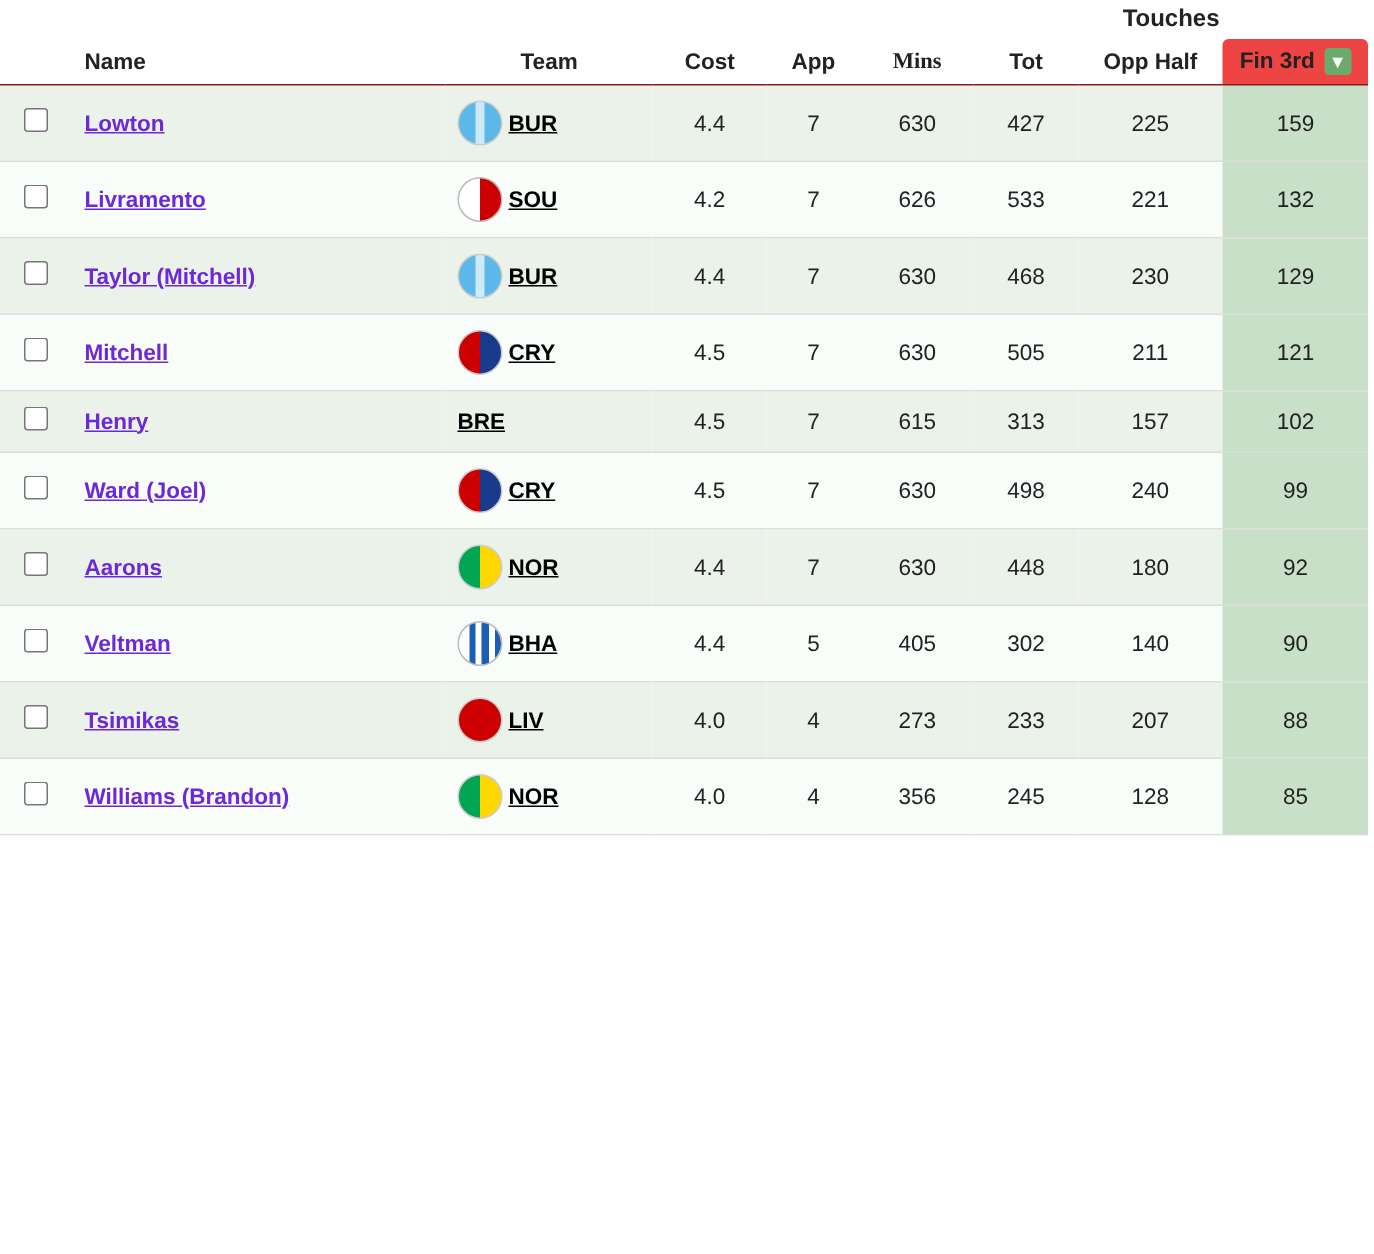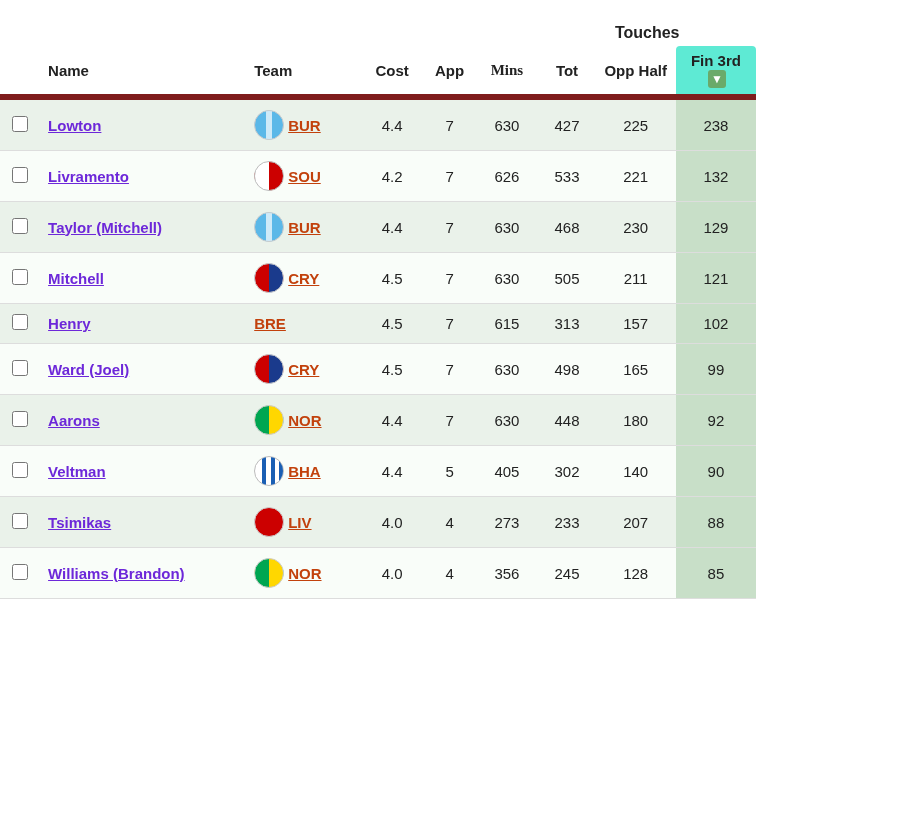--- a/index.html
+++ b/index.html
@@ -4,48 +4,47 @@
   <style>
     * { box-sizing: border-box; margin: 0; padding: 0; }
     body {
       font-family: Arial, sans-serif;
       font-size: 15px;
       background: #fff;
       color: #222;
     }
 
     .table-container {
-      width: 756px;
+      width: 912px;
       overflow: hidden;
-      margin-top: 20px;
     }
 
     table {
       width: 100%;
       border-collapse: collapse;
     }
 
     thead tr.touches-row th {
       text-align: center;
       padding: 4px 6px;
       font-weight: bold;
       background: #fff;
       border: none;
     }
 
     thead tr.header-row th {
       background: #fff;
       padding: 6px 8px;
       font-weight: bold;
       font-size: 15px;
-      border-bottom: 6px solid #7f1d1d;
+      border-bottom: 1px solid #7f1d1d;
     }
 
     thead tr.header-row th.fin3rd {
-      background: #5eead4;
+      background: #ef4444;
       border-radius: 4px 4px 0 0;
     }
 
     .touches-label {
       text-align: center;
       font-weight: bold;
       font-size: 16px;
       border-bottom: 2px solid #999;
       padding-bottom: 4px;
     }
@@ -85,21 +84,21 @@
       align-items: center;
       justify-content: flex-start;
       gap: 4px;
       white-space: nowrap;
     }
 
     .team-abbr {
       font-weight: bold;
       text-decoration: underline;
       cursor: pointer;
-      color: #c2410c;
+      color: #000000;
       font-size: 15px;
     }
 
     .checkbox-cell {
       width: 30px;
       text-align: center;
     }
 
     input[type="checkbox"] {
       width: 16px;
@@ -214,21 +213,21 @@
 <div class="table-container">
   <table>
     <thead>
       <tr class="touches-row">
         <th colspan="6"></th>
         <th colspan="3" class="touches-label">Touches</th>
       </tr>
       <tr class="header-row">
         <th class="col-check"></th>
         <th class="col-name" style="text-align:left;">Name</th>
-        <th class="col-team" style="text-align:left;">Team</th>
+        <th class="col-team" style="text-align:center;">Team</th>
         <th class="col-cost">Cost</th>
         <th class="col-app">App</th>
         <th class="col-mins">Mins</th>
         <th class="col-tot">Tot</th>
         <th class="col-opphalf">Opp Half</th>
         <th class="col-fin3rd fin3rd">
           <span>Fin 3rd</span>
           <span class="sort-arrow">▼</span>
         </th>
       </tr>
@@ -241,21 +240,21 @@
             <div class="team-cell">
               <div class="badge badge-bur"></div>
               <span class="team-abbr">BUR</span>
             </div>
           </td>
           <td>4.4</td>
           <td>7</td>
           <td>630</td>
           <td>427</td>
           <td>225</td>
-          <td class="fin3rd-col">238</td>
+          <td class="fin3rd-col">159</td>
         </tr>
         <tr>
           <td class="checkbox-cell"><input type="checkbox" style=""></td>
           <td class="name-cell"><span class="player-name">Livramento</span></td>
           <td>
             <div class="team-cell">
               <div class="badge badge-sou"></div>
               <span class="team-abbr">SOU</span>
             </div>
           </td>
@@ -319,21 +318,21 @@
           <td>
             <div class="team-cell">
               <div class="badge badge-cry"></div>
               <span class="team-abbr">CRY</span>
             </div>
           </td>
           <td>4.5</td>
           <td>7</td>
           <td>630</td>
           <td>498</td>
-          <td>165</td>
+          <td>240</td>
           <td class="fin3rd-col">99</td>
         </tr>
         <tr>
           <td class="checkbox-cell"><input type="checkbox" style=""></td>
           <td class="name-cell"><span class="player-name">Aarons</span></td>
           <td>
             <div class="team-cell">
               <div class="badge badge-nor"></div>
               <span class="team-abbr">NOR</span>
             </div>

